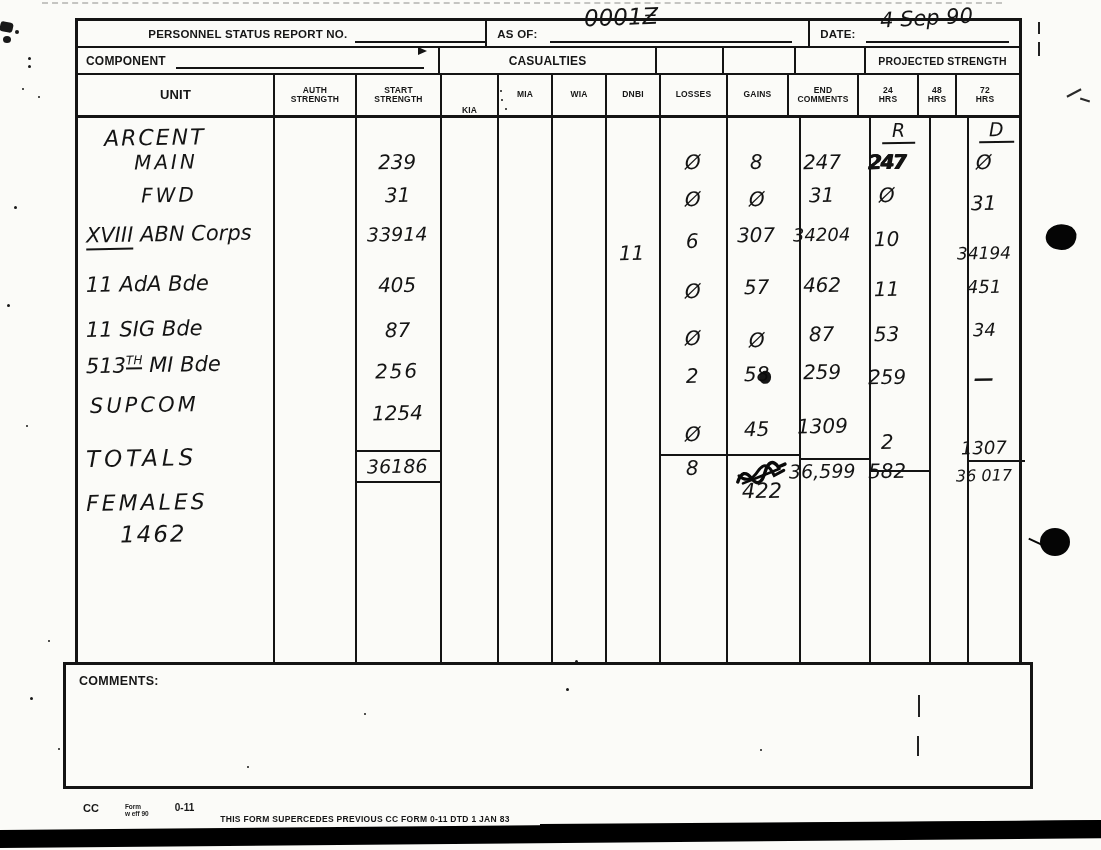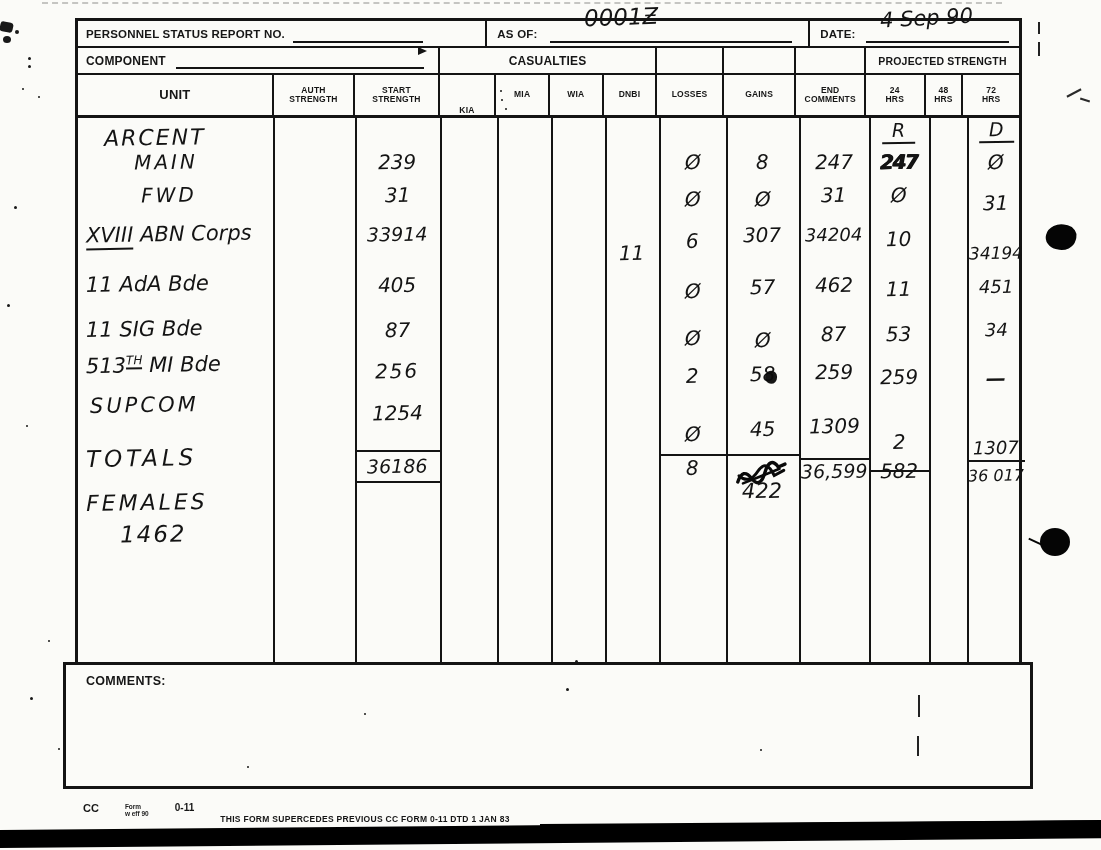--- a/index.html
+++ b/index.html
@@ -41,59 +41,59 @@
   }
   
   .tbody { position: relative; width: 100%; height: 547px; }
   .vline { position: absolute; top: 0; bottom: 0; width: 2px; background: #141414; }
   .seg { position: absolute; height: 2px; background: #141414; }
   .row { position: absolute; left: 0; width: 947px; display: flex; align-items: center; }
   .cl { flex: 0 0 auto; text-align: center; position: relative; }
   .cu { width: 195px; text-align: left; padding-left: 8px; }
   .ca { width: 82px; } .cs { width: 85px; }
   .ck { width: 57px; align-items: flex-end; } .cm { width: 54px; } .cw { width: 54px; } .cd { width: 54px; }
-  .clo{ width: 67px; } .cg { width: 73px; } .ce { width: 70px; }
+  .clo{ width: 67px; } .cg { width: 61px; } .ce { width: 70px; }
   .c24{ width: 60px; } .c48{ width: 38px; } .c72{ width: 58px; }
   .underl { border-bottom: 2px solid #141414; padding-bottom: 1px; }
   .supth { font-size: 12px; vertical-align: super; border-bottom: 2px solid #141414; }
   .ow { font-weight: 700; letter-spacing: -1.5px; text-shadow: .7px 0 #111, -.4px 0 #111; }
   .annot { position: absolute; text-align: center; }
   .annot .hw { border-bottom: 2px solid #141414; padding: 0 10px 1px; font-size: 19px; }
   .blob8::after {
     content: ""; position: absolute; width: 12px; height: 13px;
     background: #0a0a0a; border-radius: 50% 45% 50% 50%;
     right: -2px; top: 8px; opacity: .95;
   }
   .scribble { position: absolute; left: 8px; top: 2px; transform: rotate(-7deg); }
   
   .comments {
     position: absolute; left: 63px; top: 662px; width: 970px; height: 127px;
     border: 3px solid #141414; background: transparent;
   }
-  .comments .lab { position: absolute; left: 20px; top: 9px; font-size: 12.5px; letter-spacing: .3px; }
+  .comments .lab { position: absolute; left: 13px; top: 9px; font-size: 12.5px; letter-spacing: .3px; }
   
   .frow { position: absolute; left: 83px; top: 802px; display: flex; align-items: flex-start; gap: 26px; }
   .f-org { font-weight: 700; font-size: 11px; }
   .f-form { display: flex; flex-direction: column; font-weight: 700; font-size: 6.5px; line-height: 7px; color: #222; margin-top: 1px; }
   .f-num { font-weight: 700; font-size: 10px; }
   .f-note { font-weight: 700; font-size: 8.5px; letter-spacing: .3px; margin-top: 12px; }
   
   .sp { position: absolute; background: #181818; border-radius: 50%; }
   .bar { position: absolute; background: #000; }
   .topdots { position: absolute; left: 42px; top: 2px; width: 960px; border-top: 2px dashed #9a9a96; opacity: .55; }
   .vdash { position: absolute; width: 2px; background: #222; }
   .mline { position: absolute; height: 2px; background: #2a2a2a; }
 </style>
 </head>
 <body>
 
 <div class="form">
 
   <div class="hrow hrow1">
-    <div class="hc" style="width:410px; padding-left:8px;">
+    <div class="hc" style="width:410px; padding-left:8px;justify-content:flex-end;">
       <span class="lab">PERSONNEL STATUS REPORT NO.</span>
       <span class="fl" style="width:130px; margin-left:8px;"></span>
     </div>
     <div class="hc bl" style="width:325px; padding-left:10px;">
       <span class="lab">AS OF:</span>
       <span class="fl" style="flex:1; margin:0 16px 3px 12px;">
         <span class="hw" style="position:absolute; left:34px; top:-20px; font-size:23px; transform:rotate(-2deg);">0001Ƶ</span>
       </span>
     </div>
     <div class="hc bl" style="width:212px; padding-left:10px;">

